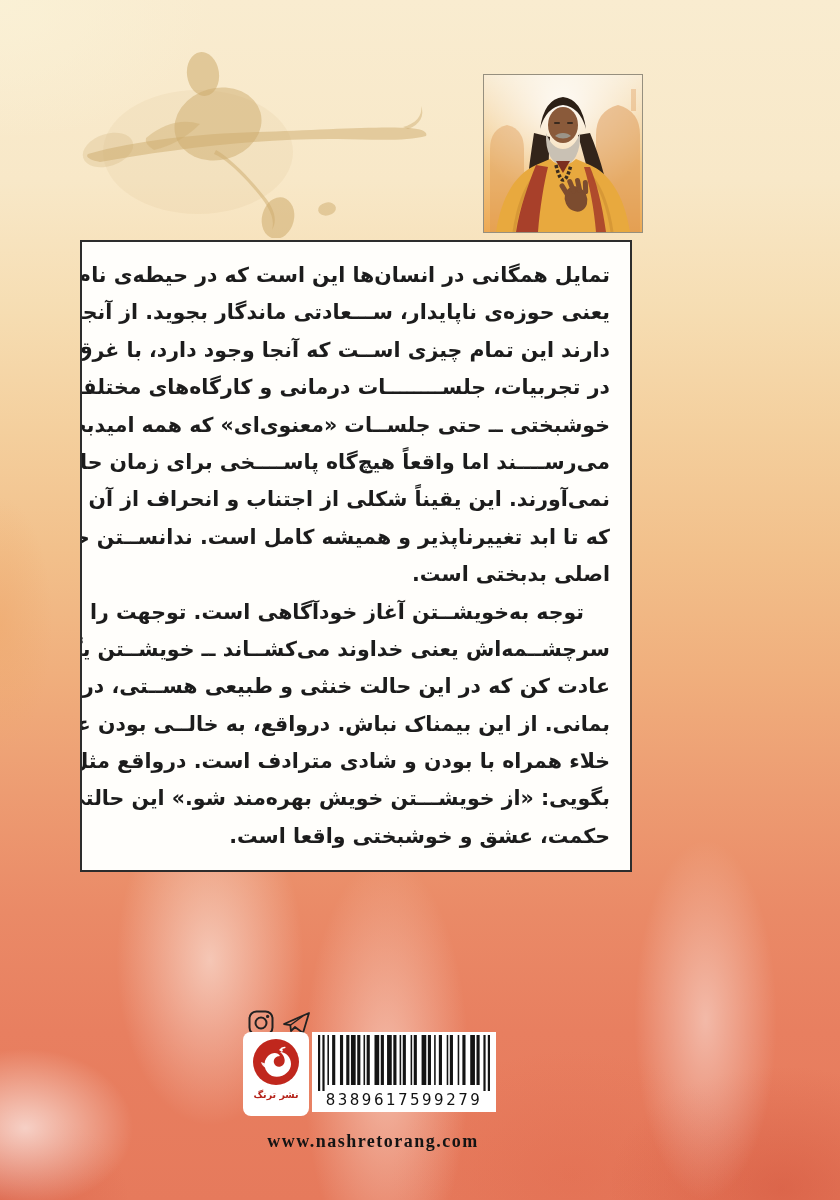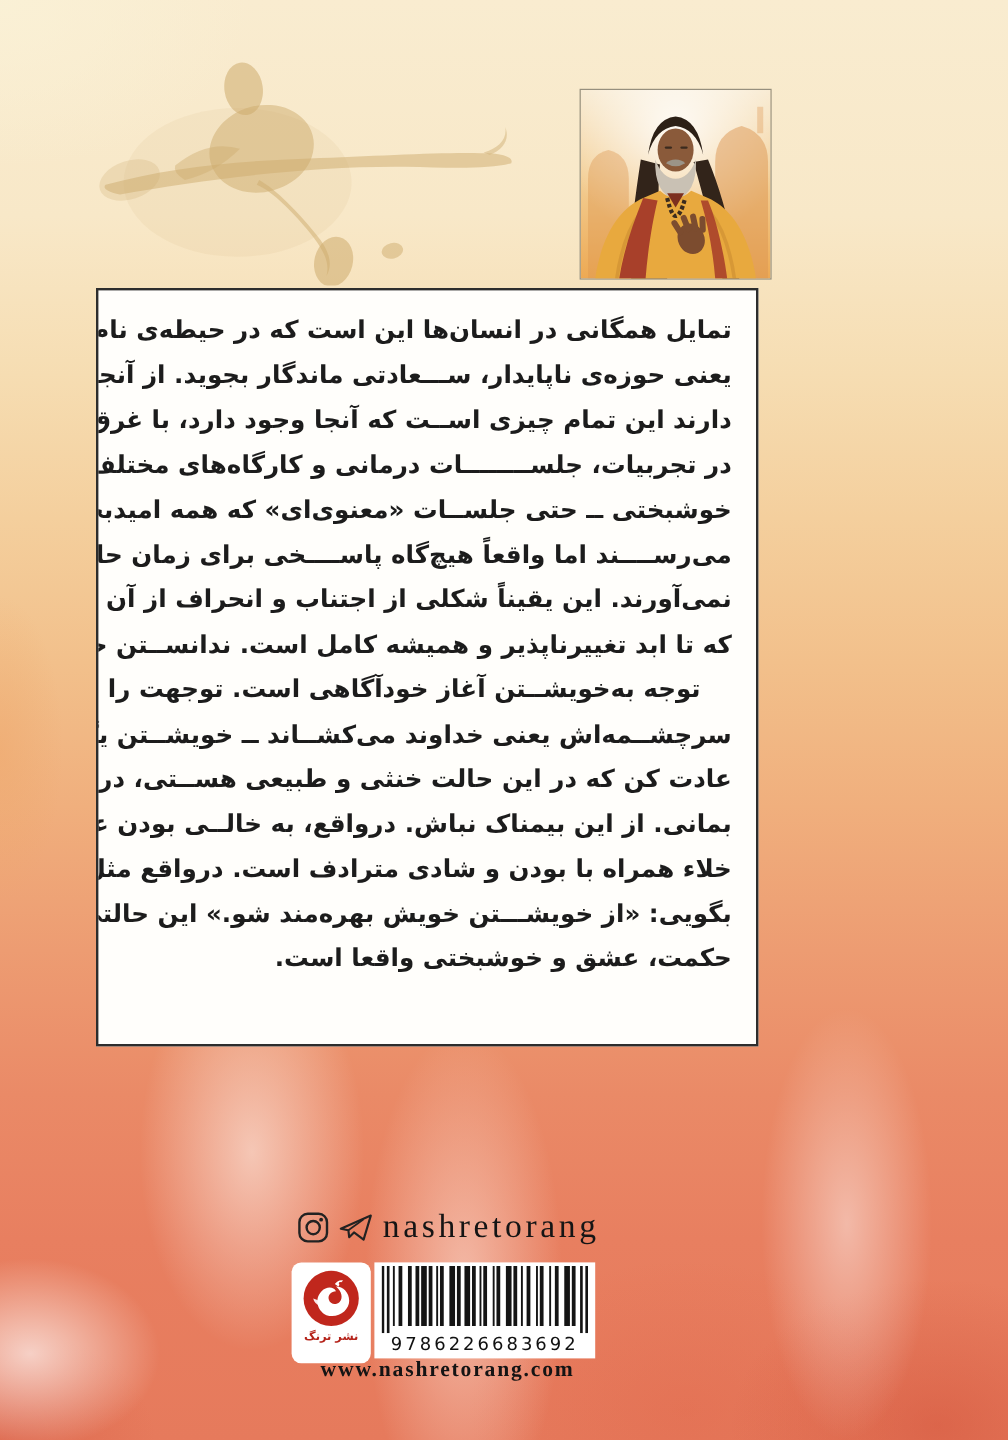--- a/index.html
+++ b/index.html
@@ -39,21 +39,21 @@
         font-family:"DejaVu Sans",sans-serif;font-weight:700;font-size:20.5px;
         color:#1c1c1c;height:37.4px;line-height:37.4px;white-space:nowrap;}
   .line.end{text-align-last:right;}
   .line.indent{padding-right:26px;}
 
   
   .footer{position:absolute;left:247px;top:1006px;width:252px;height:170px;}
   .social{position:absolute;left:0;top:0;height:34px;display:flex;align-items:center;gap:7px;}
   .social .handle{font-family:"Liberation Serif","DejaVu Serif",serif;font-size:28px;
                   letter-spacing:3px;color:#151515;line-height:34px;}
-  .codes{position:absolute;left:-4px;top:46px;display:flex;gap:3px;}
+  .codes{position:absolute;left:-4px;top:26px;display:flex;gap:3px;}
   .logo-box{width:66px;height:84px;background:#fff;border-radius:8px;
             display:flex;flex-direction:column;align-items:center;justify-content:flex-start;
             padding-top:6px;box-sizing:border-box;}
   .logo-fa{font-family:"DejaVu Sans",sans-serif;font-size:9.5px;font-weight:700;
            color:#b5231a;margin-top:3px;direction:rtl;}
   .barcode-box{width:184px;height:80px;background:#fff;display:flex;flex-direction:column;
                align-items:center;padding-top:3px;box-sizing:border-box;}
   .barcode-num{font-family:"DejaVu Sans","DejaVu Sans Mono",sans-serif;font-size:15px;
                letter-spacing:2.5px;color:#111;line-height:18px;}
   .website{position:absolute;left:0;top:125px;width:252px;text-align:center;
@@ -137,20 +137,21 @@
 
   <div class="blurb" dir="rtl" lang="fa">
     <div class="line">تمایل همگانی در انسان‌ها این است که در حیطه‌ی نام‌ها و شکل‌ها،</div>
     <div class="line">یعنی حوزه‌ی ناپایدار، ســـعادتی ماندگار بجوید. از آنجایی‌که باور</div>
     <div class="line">دارند این تمام چیزی اســت که آنجا وجود دارد، با غرق کردن خود</div>
     <div class="line">در تجربیات، جلســــــــات درمانی و کارگاه‌های مختلف به دنبال</div>
     <div class="line">خوشبختی ــ حتی جلســات «معنوی‌ای» که همه امیدبخش به نظر</div>
     <div class="line">می‌رســــند اما واقعاً هیچ‌گاه پاســــخی برای زمان حال فراهم</div>
     <div class="line">نمی‌آورند. این یقیناً شکلی از اجتناب و انحراف از آن چیزی اســت</div>
     <div class="line">که تا ابد تغییرناپذیر و همیشه کامل است. ندانســتن حقیقت دلیل</div>
+    <div class="line end">اصلی بدبختی است.</div>
     <div class="line indent">توجه به‌خویشــتن آغاز خودآگاهی است. توجهت را پیوسته به</div>
     <div class="line">سرچشــمه‌اش یعنی خداوند می‌کشــاند ــ خویشــتن یگانه. به این</div>
     <div class="line">عادت کن که در این حالت خنثی و طبیعی هســتی، در حالت خلاء</div>
     <div class="line">بمانی. از این بیمناک نباش. درواقع، به خالــی بودن عادت کن. این</div>
     <div class="line">خلاء همراه با بودن و شادی مترادف است. درواقع مثل این است که</div>
     <div class="line">بگویی: «از خویشـــتن خویش بهره‌مند شو.» این حالتی از استغنا،</div>
     <div class="line end">حکمت، عشق و خوشبختی واقعا است.</div>
   </div>
 
   <div class="footer">
@@ -158,21 +159,20 @@
     <div class="social">
       <svg width="28" height="28" viewBox="0 0 28 28">
         <rect x="2.5" y="2.5" width="23" height="23" rx="7" fill="none" stroke="#222" stroke-width="2"></rect>
         <circle cx="14" cy="14" r="5.5" fill="none" stroke="#222" stroke-width="2"></circle>
         <circle cx="20.6" cy="7.4" r="1.6" fill="#222"></circle>
       </svg>
       <svg width="30" height="26" viewBox="0 0 30 26">
         <path d="M2 14 L27 3 L21 23 L13 17 L9 21 L8.3 15.2 Z" fill="none" stroke="#222" stroke-width="1.8" stroke-linejoin="round"></path>
         <path d="M8.3 15.2 L21 6" fill="none" stroke="#222" stroke-width="1.4"></path>
       </svg>
-      <span class="handle">nashretorang</span>
     </div>
 
     <div class="codes">
       <div class="logo-box">
         <svg width="48" height="48" viewBox="0 0 48 48">
           <circle cx="24" cy="24" r="23" fill="#c0271d"></circle>
           <path d="M20 38 C12 34 10 24 16 18 C20 14 26 14 28 18 C24 18 21 21 22 25 C23 29 28 30 31 27
                    C34 24 33 18 28 14 C34 14 39 19 39 26 C39 34 30 41 20 38 Z" fill="#ffffff"></path>
           <path d="M27 12 Q30 8 34 9 Q31 11 30 14 Z" fill="#ffffff"></path>
           <circle cx="31.5" cy="11.5" r="1.1" fill="#c0271d"></circle>
@@ -207,20 +207,20 @@
             <rect x="77" y="0" width="2" height="50" fill="#141414"></rect>
             <rect x="82" y="0" width="1" height="50" fill="#141414"></rect>
             <rect x="84" y="0" width="2" height="50" fill="#141414"></rect>
             <rect x="89" y="0" width="1" height="50" fill="#141414"></rect>
             <rect x="92" y="0" width="2" height="50" fill="#141414"></rect>
             <rect x="97" y="0" width="3" height="50" fill="#141414"></rect>
             <rect x="101" y="0" width="2" height="50" fill="#141414"></rect>
             <rect x="105.4" y="0" width="1.4" height="56" fill="#141414"></rect>
             <rect x="108.20000000000002" y="0" width="1.4" height="56" fill="#141414"></rect>
           </svg>
-        <div class="barcode-num">9786226683692</div>
+        <div class="barcode-num">8389617599279</div>
       </div>
     </div>
 
     <div class="website">www.nashretorang.com</div>
   </div>
 
 </div>
 
 </body></html>

